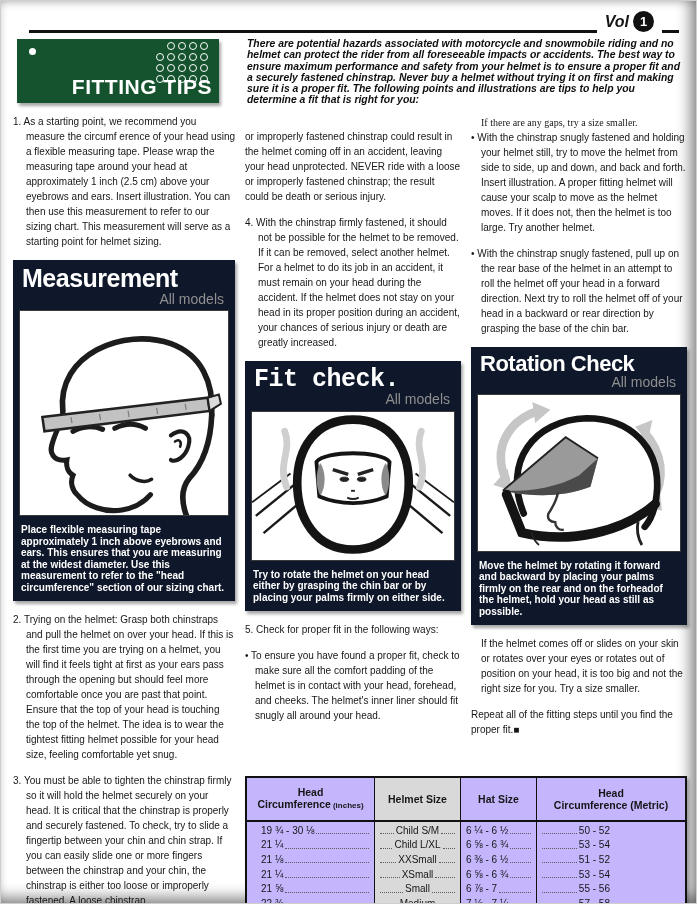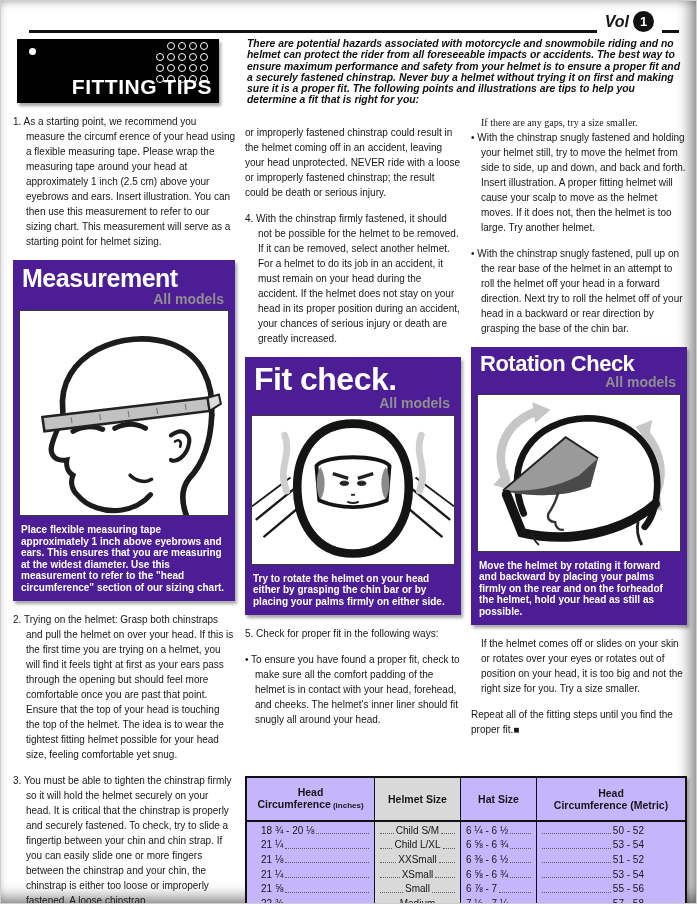--- a/index.html
+++ b/index.html
@@ -25,53 +25,53 @@
   .right-wrap { flex:1; min-width:0; }
   .two-cols { display:flex; gap:10px;align-items:center; }
   .col-mid, .col-right { flex:1; min-width:0; }
 
   p { margin:0 0 11px; font-size:10px; line-height:15px; }
   .num { padding-left:13px; text-indent:-13px; }
   .bullet { padding-left:10px; text-indent:-10px; }
   .indent { padding-left:10px; }
   .intro { font-weight:bold; font-style:italic; font-size:10.4px; line-height:11.3px; margin:0 2px 9px 2px; color:#0e0e0e; }
 
-  .banner { position:relative; width:202px; height:64px; background:#000000; margin:1px 0 11px 4px;
+  .banner { position:relative; width:202px; height:64px; background:#14532d; margin:1px 0 11px 4px;
             box-shadow:2px 3px 3px rgba(0,0,0,.35); }
   .banner-dot { position:absolute; left:12px; top:9px; width:7px; height:7px; background:#fff; border-radius:50%; }
   .dot-grid { position:absolute; right:8px; top:3px; display:grid; grid-template-columns:repeat(5,11px); grid-auto-rows:11px; }
   .dot-grid i { width:8px; height:8px; border:1.5px solid #fff; border-radius:50%; display:block; }
   .dot-grid i.hide { visibility:hidden; }
   .banner-title { position:absolute; right:7px; bottom:4px; color:#fff; font-weight:bold;
                   font-size:21px; letter-spacing:.5px; white-space:nowrap; }
 
-  .panel { background:#4c1d95; color:#fff; padding:4px 5px 5px; margin-bottom:11px;
+  .panel { background:#0f172a; color:#fff; padding:4px 5px 5px; margin-bottom:11px;
            box-shadow:2px 3px 3px rgba(0,0,0,.35); }
   .panel-title { font-weight:bold; line-height:1.02; padding:2px 0 0 4px; letter-spacing:-.5px; }
-  .t-measure { font-size:25px; } .t-fit { font-size:32px; } .t-rot { font-size:22px; }
-  .panel-sub { text-align:right; color:#8f8f8f; font-weight:bold; font-size:14px; padding:0 6px 3px 0; line-height:1.05; }
+  .t-measure { font-size:25px; } .t-fit { font-size:25px;font-family:Liberation Mono, monospace; } .t-rot { font-size:22px; }
+  .panel-sub { text-align:right; color:#8f8f8f; font-weight:normal; font-size:14px; padding:0 6px 3px 0; line-height:1.05; }
   .panel-art { background:#fff; border:1px solid #3a3a3a; margin:1px; }
   .panel-art svg { display:block; width:100%; }
   .panel-caption { font-size:10px; font-weight:bold; line-height:11.5px; padding:7px 3px 3px; }
 
   .size-table { margin-top:28px; border:2.5px solid #111; background:#c4b5fd; box-shadow:2px 3px 3px rgba(0,0,0,.3); }
   .t-head { display:flex; border-bottom:2.5px solid #111; font-weight:bold; min-height:44px; }
   .h-cell { display:flex; flex-direction:column; align-items:center; justify-content:center;
             text-align:center; font-size:10.5px; line-height:12.5px; padding:3px 2px; }
   .h-line2 { display:flex; align-items:baseline; gap:2px; justify-content:center; }
   .unit { font-size:8px; }
   .c1 { width:128px; border-right:1.5px solid #111; }
   .c2 { width:86px;  border-right:1.5px solid #111; background:#d9d9d9; }
   .c3 { width:76px;  border-right:1.5px solid #111;justify-content:center; }
   .c4 { flex:1; }
   .t-row { display:flex; height:14.7px; font-size:10px; }
   .t-cell { display:flex; align-items:flex-end; overflow:hidden; padding:0 3px; }
   .t-cell.c1 { padding-left:14px; }
   .t-cell.c3 { padding-left:5px; }
-  .t-cell.c4 { padding-right:41px; }
+  .t-cell.c4 { padding-right:75px; }
   .lead { flex:1; border-bottom:1.4px dotted #5c5c5c; margin:0 2px 3px; min-width:4px; }
   .val { white-space:nowrap; padding-bottom:1.5px; }
 </style>
 </head>
 <body>
 
 <div class="page">
   <div class="top-rule"></div>
   <div class="vol-tab">
     <span class="vol-word">Vol</span>
@@ -244,21 +244,21 @@
             <span>Hat Size</span>
           </div>
           <div class="h-cell c4">
             <span>Head</span>
             <span>Circumference (Metric)</span>
           </div>
         </div>
         <div>
             <div class="t-row">
               <div class="t-cell c1">
-                <span class="val">18 ¾ - 20 ⅛</span>
+                <span class="val">19 ¾ - 30 ⅛</span>
                 <span class="lead"></span>
               </div>
               <div class="t-cell c2">
                 <span class="lead"></span>
                 <span class="val">Child S/M</span>
                 <span class="lead"></span>
               </div>
               <div class="t-cell c3">
                 <span class="val">6 ¼ - 6 ½</span>
                 <span class="lead"></span>

